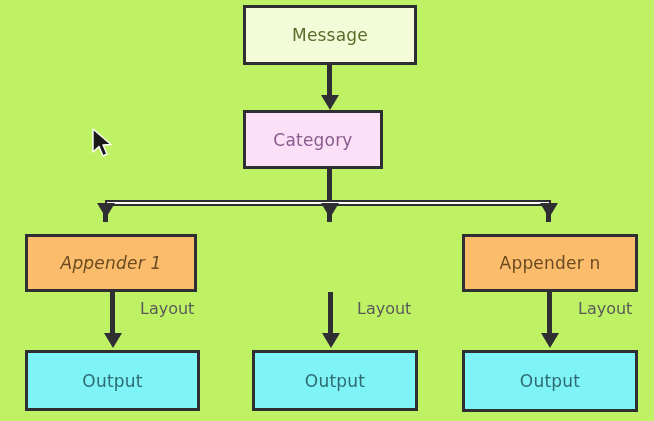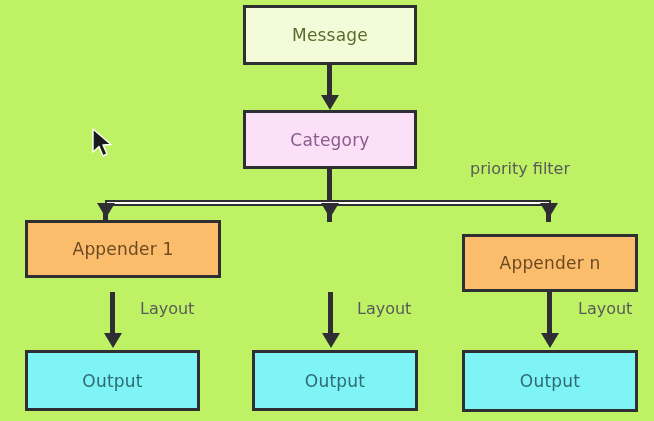--- a/index.html
+++ b/index.html
@@ -79,38 +79,37 @@
 </head>
 <body>
 
 <div id="canvas">
 
   <div class="node node-message" style="left:243px; top:5px; width:174px; height:60px;">Message</div>
 
   <div class="edge-line" style="left:327px; top:65px; width:5px; height:34px;"></div>
   <div class="arrow-head" style="left:320.5px; top:95px;"></div>
 
-  <div class="node node-category" style="left:243px; top:110px; width:174px; height:59px;">Category</div>
+  <div class="node node-category" style="left:243px; top:110px; width:140px; height:59px;">Category</div>
 
-  <div class="label" style="left:470px; top:159px;">priority filter</div>
 
   <div class="edge-line" style="left:327px; top:169px; width:5px; height:34px;"></div>
 
   <div class="bus" style="left:105px; top:200px; width:446px; height:6px;"></div>
 
   <div class="edge-line" style="left:103px; top:203px; width:5px; height:19px;"></div>
   <div class="arrow-head" style="left:96.5px; top:203px;"></div>
 
   <div class="edge-line" style="left:327px; top:203px; width:5px; height:19px;"></div>
   <div class="arrow-head" style="left:320.5px; top:203px;"></div>
 
   <div class="edge-line" style="left:546px; top:203px; width:5px; height:19px;"></div>
   <div class="arrow-head" style="left:539.5px; top:203px;"></div>
 
-  <div class="node node-appender" style="left:25px; top:220px; width:196px; height:58px;">Appender 1</div>
+  <div class="node node-appender" style="left:25px; top:234px; width:172px; height:58px;font-style:italic;">Appender 1</div>
 
 
   <div class="node node-appender" style="left:462px; top:234px; width:176px; height:58px;text-align:center;">Appender n</div>
 
   <div class="edge-line" style="left:110px; top:292px; width:5px; height:44px;"></div>
   <div class="arrow-head" style="left:103.5px; top:333px;"></div>
   <div class="label" style="left:140px; top:299px;">Layout</div>
 
   <div class="edge-line" style="left:328px; top:292px; width:5px; height:44px;"></div>
   <div class="arrow-head" style="left:321.5px; top:333px;"></div>

